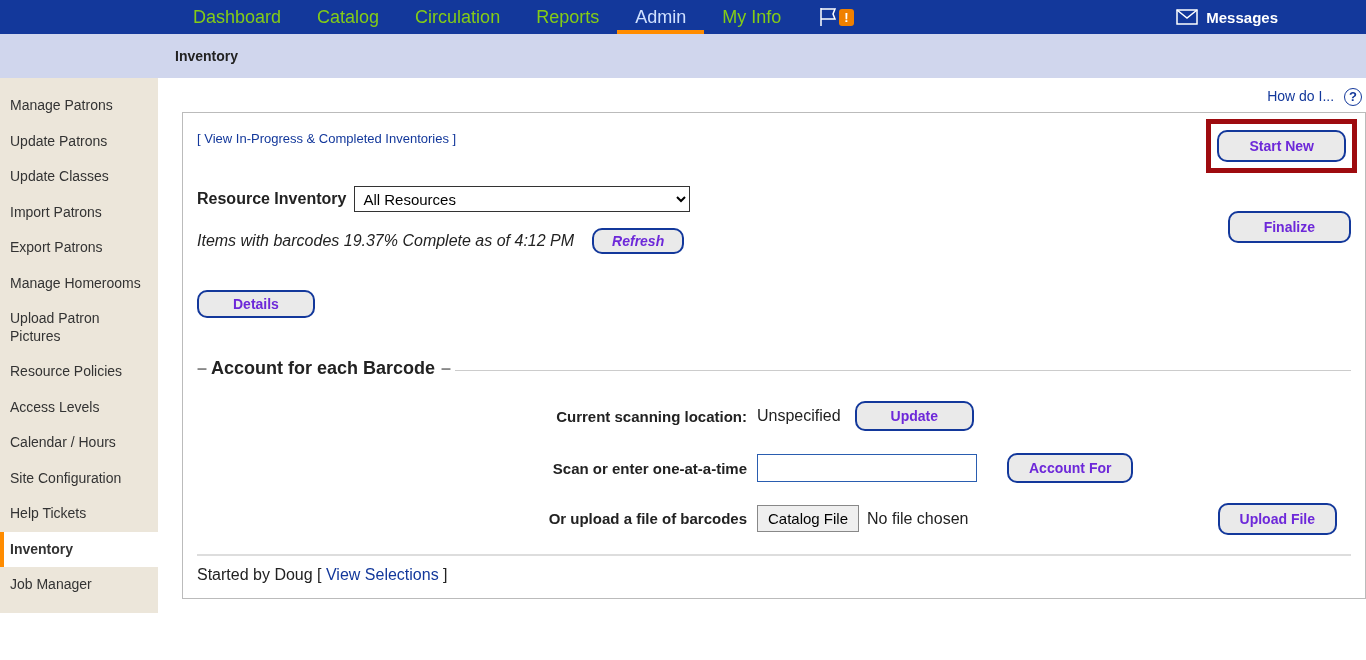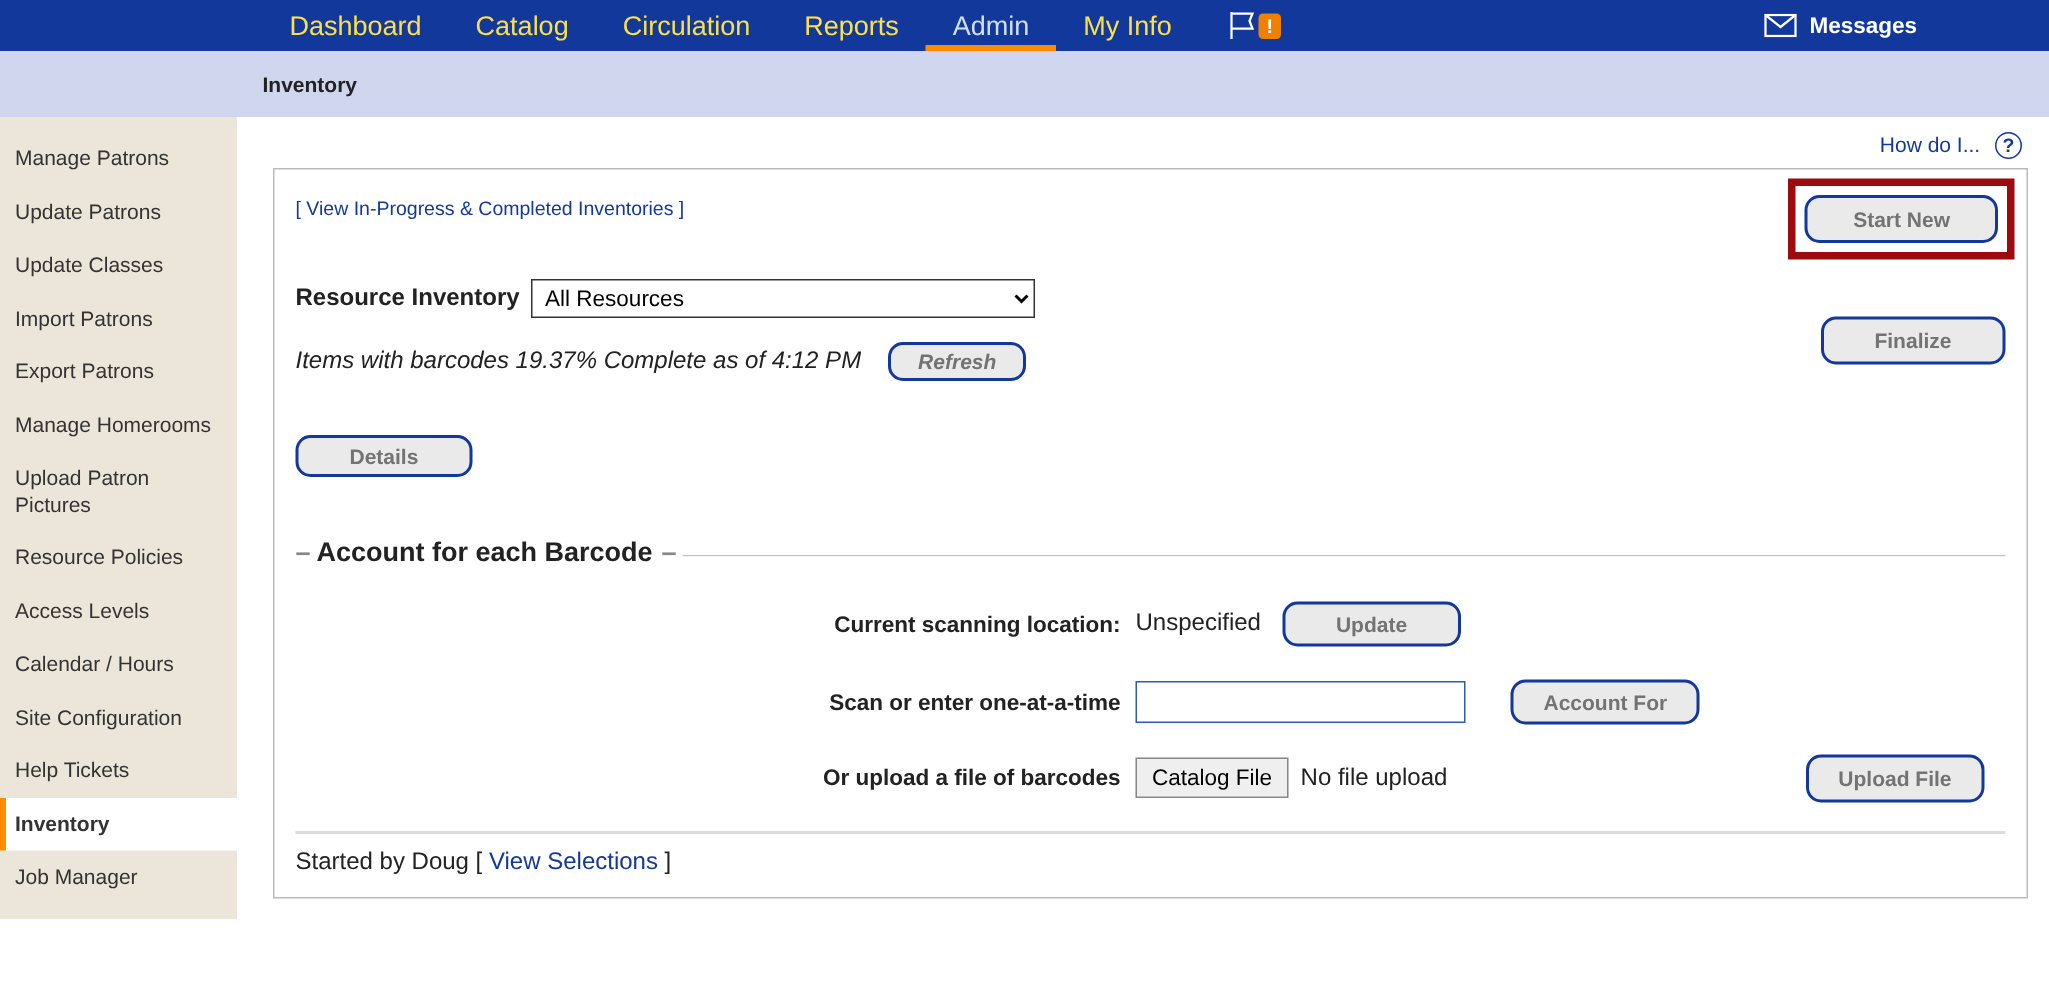--- a/index.html
+++ b/index.html
@@ -1,37 +1,37 @@
 <!DOCTYPE html>
 <html><head>
 <meta charset="utf-8">
 <style>
 * { box-sizing: border-box; margin: 0; padding: 0; }
 body { font-family: Arial, Helvetica, sans-serif; font-size: 14px; color: #222; width: 1366px; }
 .topbar { background: #13389b; height: 34px; display: flex; align-items: center; padding: 0 0 0 175px; position: relative; }
-.topbar .nav-item { color: #fde047; font-size: 18px; font-weight: 400; padding: 0 18px; height: 34px; line-height: 34px; cursor: pointer; }
+.topbar .nav-item { color: #84cc16; font-size: 18px; font-weight: 400; padding: 0 18px; height: 34px; line-height: 34px; cursor: pointer; }
 .topbar .nav-item.active { border-bottom: 4px solid #ff8c00; color: #cfe0ff; }
 .topbar .flag-icon { margin-left: 20px; display: inline-flex; align-items: center; }
 .topbar .messages { position: absolute; right: 88px; top: 0; height: 34px; display: flex; align-items: center; color: #fff; font-weight: bold; font-size: 15px; cursor: pointer; }
 .topbar .messages svg { margin-right: 8px; }
 .subbar { background: #d0d6ed; height: 44px; display: flex; align-items: center; padding-left: 175px; }
 .subbar .subtitle { font-weight: bold; font-size: 14px; color: #222; }
 .layout { display: flex; }
 .sidebar { width: 158px; background: #ece6da; padding: 10px 0; }
 .sidebar .side-item { padding: 9px 10px 9px 10px; color: #333; font-size: 14px; cursor: pointer; line-height: 1.25; }
 .sidebar .side-item.active { background: #fff; border-left: 4px solid #ff8c00; padding-left: 6px; font-weight: bold; }
-.content { flex: 1; background: #fff; padding: 0 14px 10px 24px; position: relative; }
+.content { flex: 1; background: #fff; padding: 0 0 10px 24px; position: relative; }
 .help-row { text-align: right; padding: 10px 4px 6px 0; }
 .help-link { color: #13389b; font-size: 14px; cursor: pointer; }
 .help-q { display: inline-block; width: 18px; height: 18px; border: 1.5px solid #13389b; border-radius: 50%; text-align: center; line-height: 16px; color: #13389b; font-size: 13px; font-weight: bold; vertical-align: middle; margin-left: 6px; }
 .panel { border: 1px solid #bbb; padding: 18px 14px 14px 14px; position: relative; }
 .bracket-link { color: #13389b; font-size: 13px; cursor: pointer; }
 .bracket-wrap { font-size: 13px; color: #13389b; }
 .start-new-highlight { position: absolute; right: 8px; top: 6px; border: 5px solid #9e0b0f; padding: 6px; }
-.btn { display: inline-block; background: #eaeaea; border: 2px solid #13389b; border-radius: 10px; color: #737373; font-weight: bold; font-size: 14px; padding: 4px 22px; cursor: pointer; text-align: center; }
+.btn { display: inline-block; background: #eaeaea; border: 2px solid #13389b; border-radius: 10px; color: #6d28d9; font-weight: bold; font-size: 14px; padding: 4px 22px; cursor: pointer; text-align: center; }
 .btn-sm { padding: 3px 18px; font-size: 14px; }
 .row-res { margin-top: 40px; display: flex; align-items: center; }
 .row-res label { font-weight: bold; font-size: 16px; margin-right: 8px; }
 .row-res select { font-size: 15px; height: 26px; width: 336px; border: 1px solid #333; background: #fff; padding: 0 4px; }
 .row-status { margin-top: 16px; display: flex; align-items: center; font-style: italic; }
 .row-status .txt { font-size: 16px; margin-right: 18px; }
 .finalize-wrap { position: absolute; right: 14px; top: 98px; }
 .details-wrap { margin-top: 36px; }
 .section-h { margin-top: 40px; display: flex; align-items: center; }
 .section-h .dash { color: #888; margin-right: 4px; font-size: 18px; font-weight: bold; }
@@ -151,21 +151,21 @@
           <div class="lbl">Scan or enter one-at-a-time</div>
           <input type="text" style="">
           <span class="account-for-wrap">
             <span class="btn" style="padding:5px 20px;">Account For</span>
           </span>
         </div>
 
         <div class="form-row" style="position:relative;">
           <div class="lbl">Or upload a file of barcodes</div>
           <button class="file-btn">Catalog File</button>
-          <span class="file-txt">No file upload</span>
+          <span class="file-txt">No file chosen</span>
           <span class="upload-scans-wrap">
             <span class="btn" style="padding:6px 20px;">Upload File</span>
           </span>
         </div>
       </div>
 
       <div class="footer-row">
         <span>Started by Doug  </span>
         [ <span class="bracket-link" style="font-size:16px;">View Selections</span> ]
       </div>

